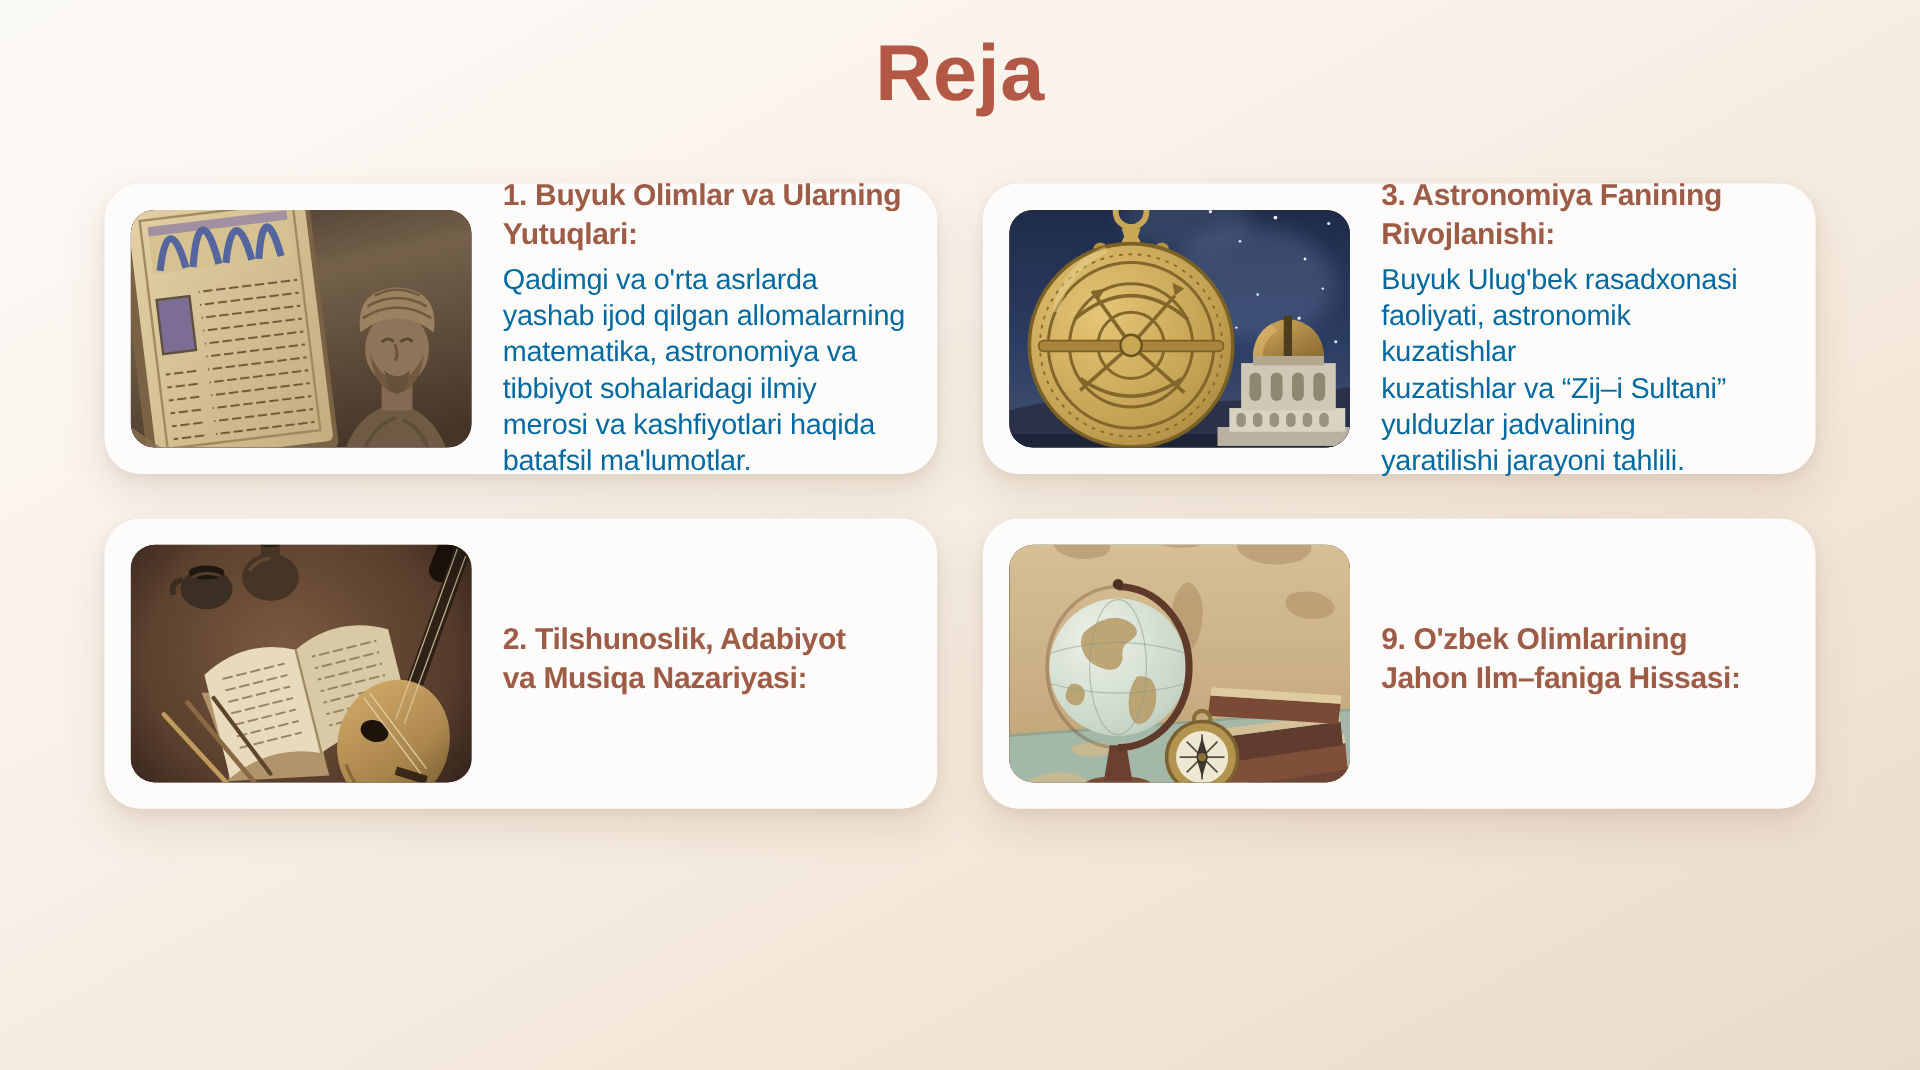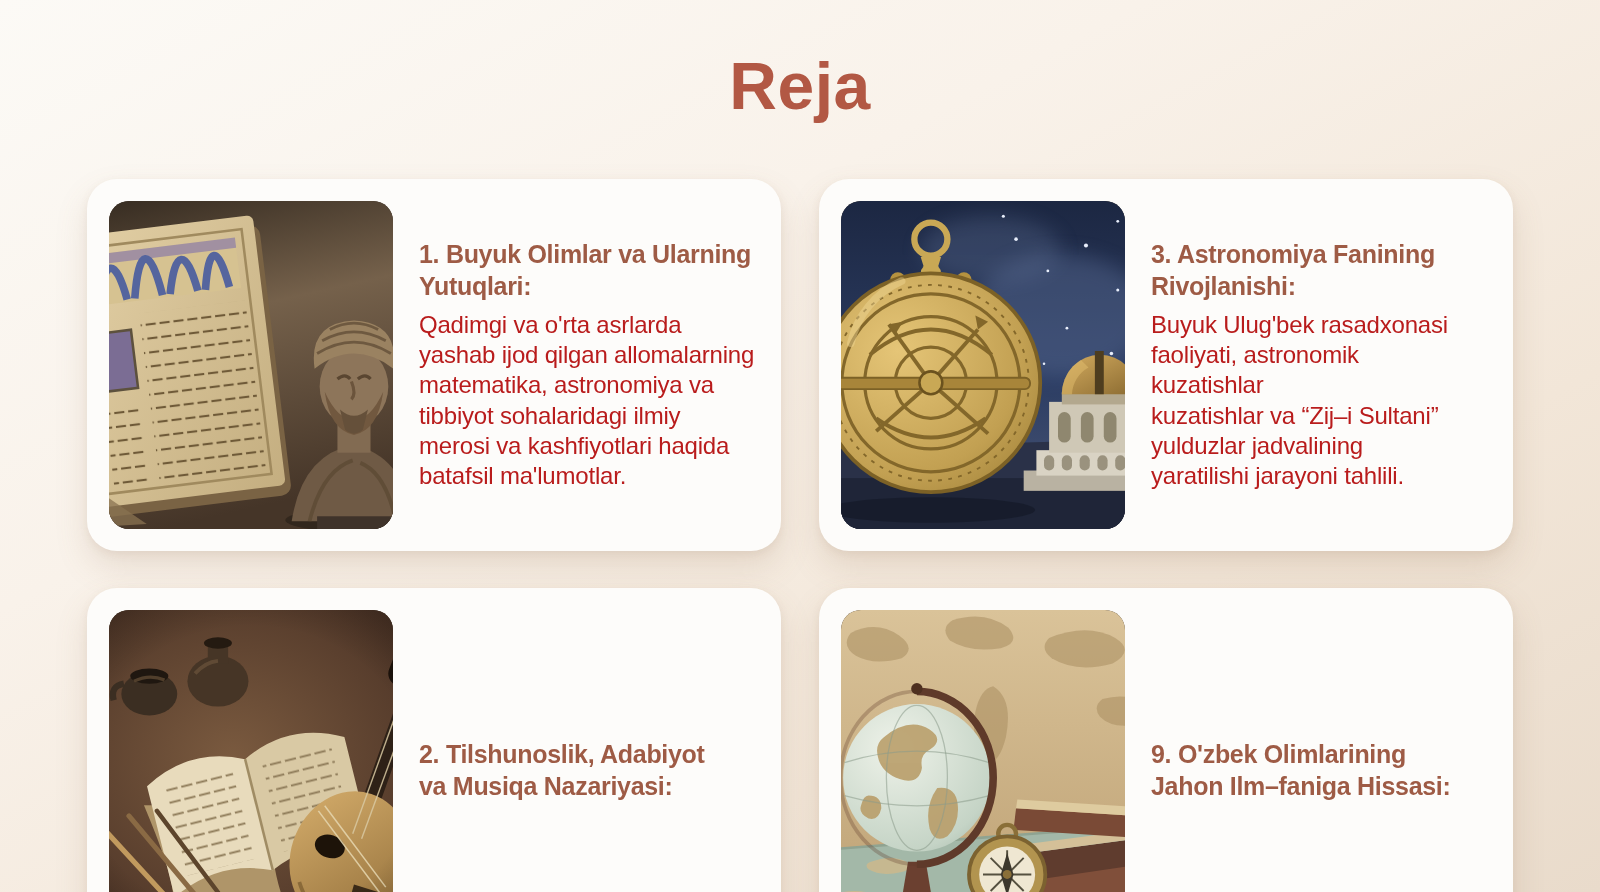--- a/index.html
+++ b/index.html
@@ -3,38 +3,38 @@
 <meta charset="utf-8">
 <style>
   html,body{margin:0;padding:0;}
   body{
     width:1600px;height:892px;overflow:hidden;
     font-family:"Liberation Sans","DejaVu Sans",sans-serif;
     background:linear-gradient(152deg,#fcfaf6 0%,#f9f2ea 35%,#f2e6d8 70%,#e9dbcb 100%);
   }
   .slide-title{
     text-align:center;
-    padding-top:50px;
+    padding-top:24px;
     font-size:66px;
     font-weight:bold;
     letter-spacing:.5px;
     color:#b25844;
     line-height:1.1;
   }
   .cards-grid{
     display:grid;
     grid-template-columns:1fr 1fr;
     column-gap:38px;
     row-gap:37px;
     margin:56px 87px 0;
   }
   .card{
     background:#fdfcfa;
     border-radius:30px;
-    height:372px;
+    height:242px;
     box-sizing:border-box;
     padding:22px;
     display:flex;
     gap:16px;
     box-shadow:0 16px 32px rgba(150,113,84,.17),0 3px 9px rgba(150,113,84,.10);
   }
   .card-image{
     width:284px;height:100%;
     border-radius:20px;
     overflow:hidden;
@@ -54,21 +54,21 @@
     line-height:1.3;
     letter-spacing:-.3px;
     color:#9e5b45;
     white-space:pre-line;
   }
   .card-body{
     margin:0;
     font-size:24px;
     line-height:1.26;
     letter-spacing:-.2px;
-    color:#b91c1c;
+    color:#0369a1;
     white-space:pre-line;
   }
 </style>
 </head>
 <body>
 
 <div class="slide">
 
   <div class="slide-title">Reja</div>
 

